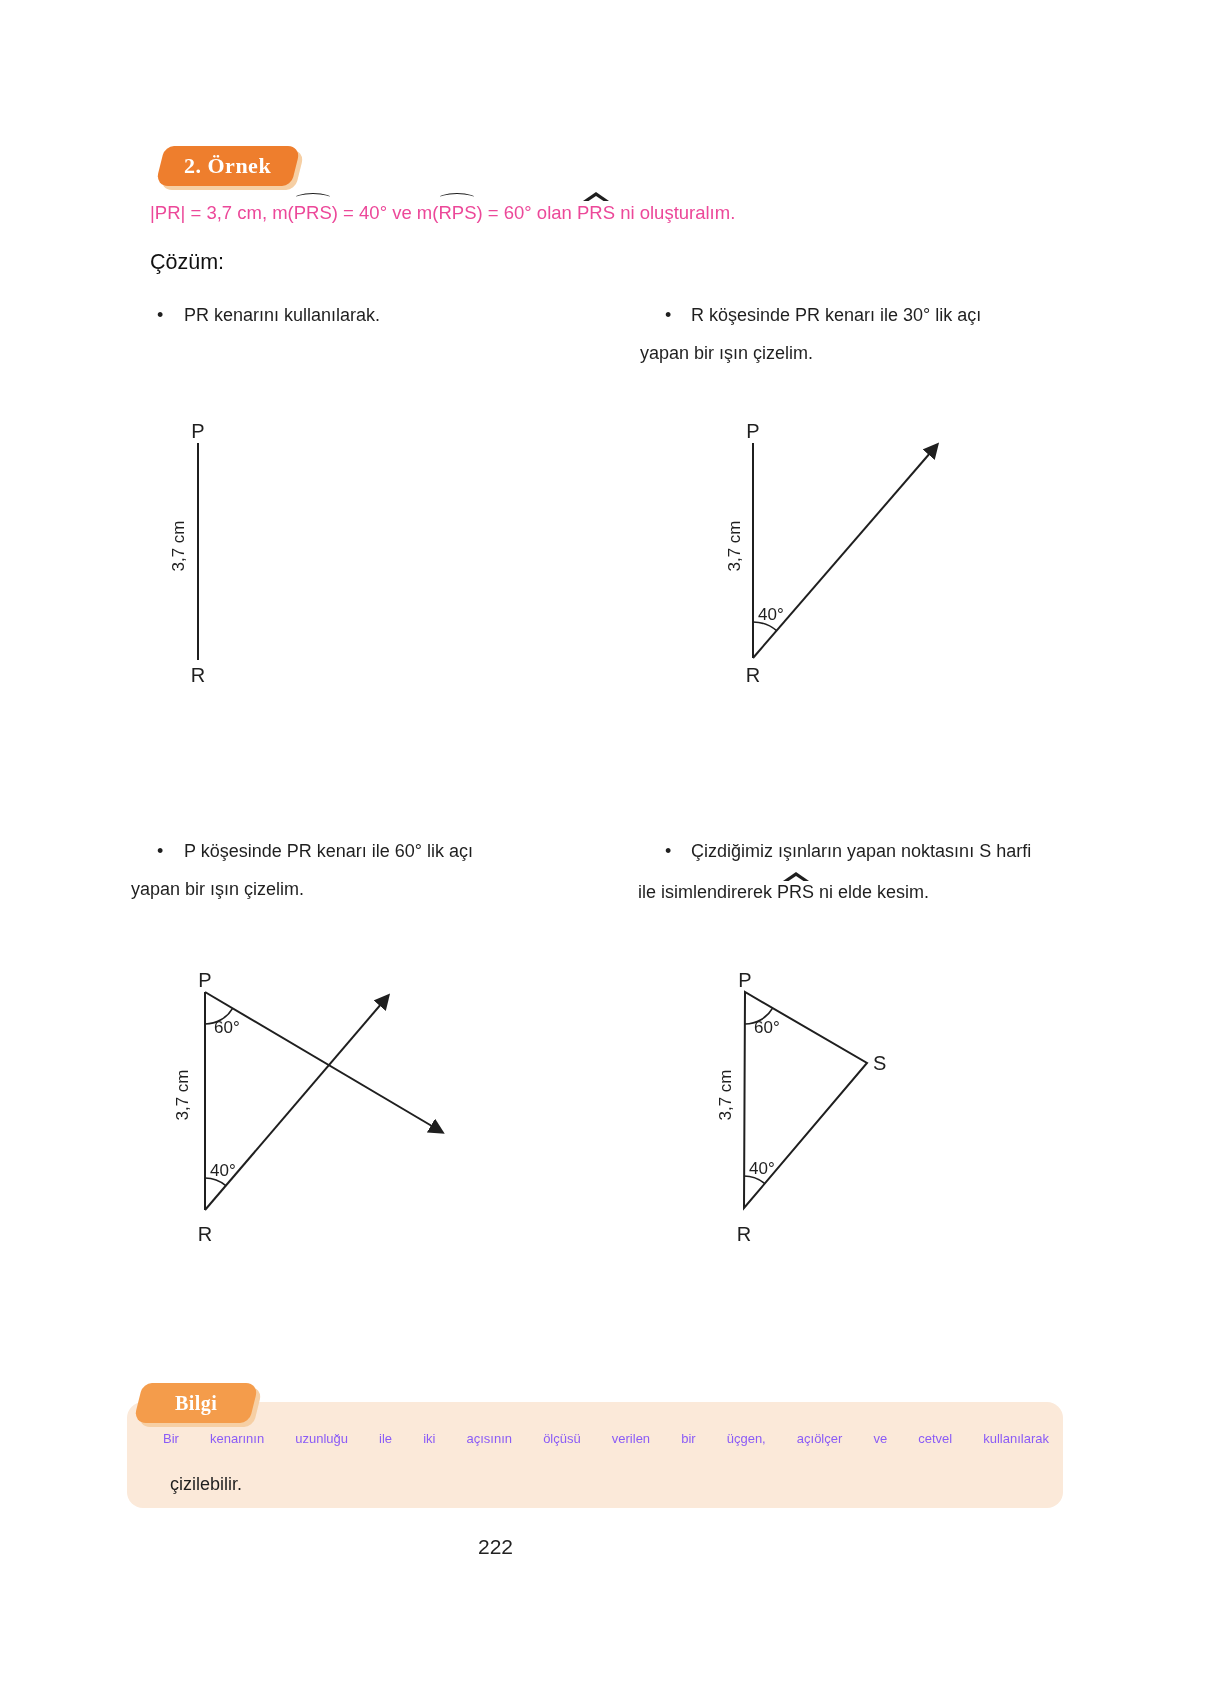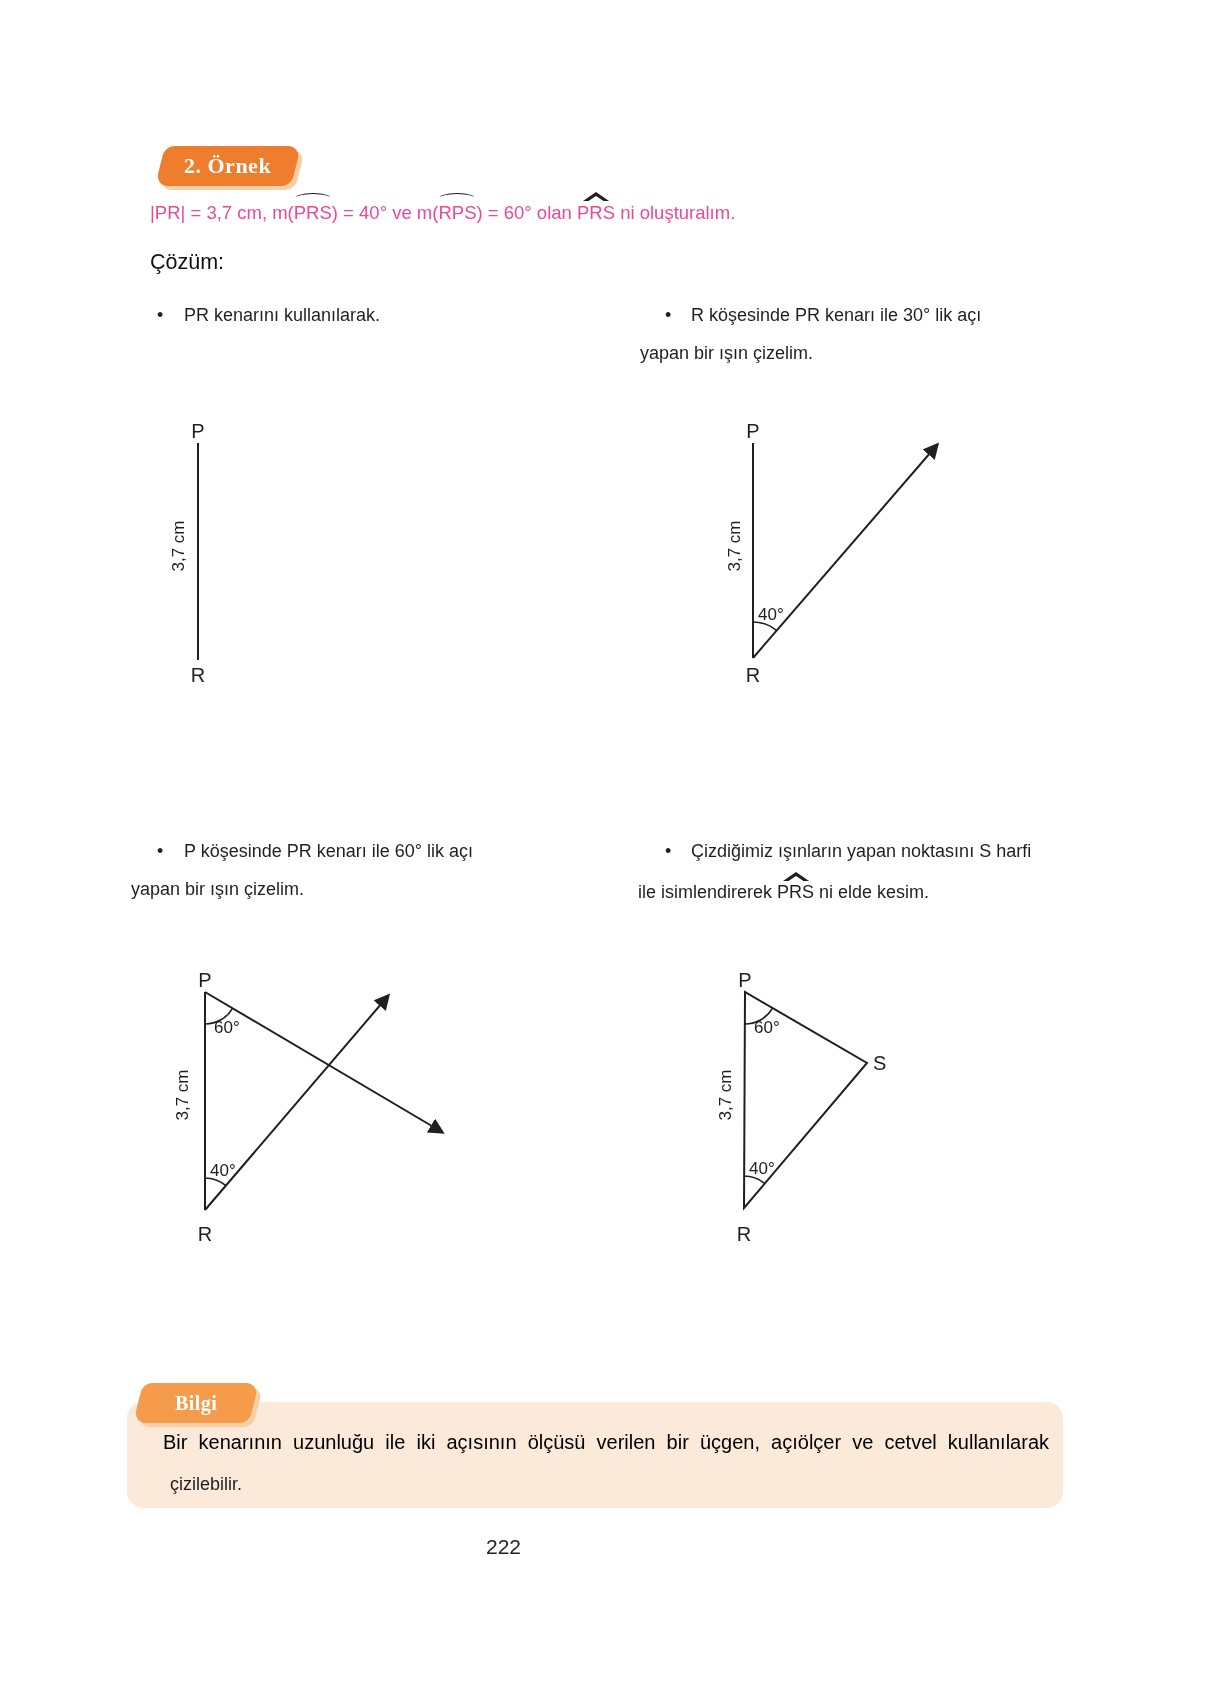--- a/index.html
+++ b/index.html
@@ -60,27 +60,27 @@
     border-bottom:6px solid #ffffff;
   }
 
   
   .info-box{
     position:absolute;
     background:#FBE9D9;
     border-radius:16px;
   }
   .info-line1{
-    position:absolute;font-size:20px;color:#000000;
+    position:absolute;font-size:13px;color:#8b5cf6;
     text-align:justify;
   }
   .info-line1::after{content:"";display:inline-block;width:100%;}
   .info-line2{position:absolute;font-size:18px;color:#1f1f1f;}
 
-  .pagenum{position:absolute;left:16px;width:975px;text-align:center;font-size:21px;color:#222;}
+  .pagenum{position:absolute;left:8px;width:975px;text-align:center;font-size:21px;color:#222;}
 
   svg{position:absolute;overflow:visible;}
   svg text{font-family:"Liberation Sans", sans-serif;fill:#1f1f1f;}
   .vlabel{font-size:20px;}
   .alabel{font-size:17px;}
   .mlabel{font-size:17px;}
   .geo{stroke:#1f1f1f;stroke-width:2;fill:none;}
   .geoarc{stroke:#1f1f1f;stroke-width:1.6;fill:none;}
 </style>
 </head>

